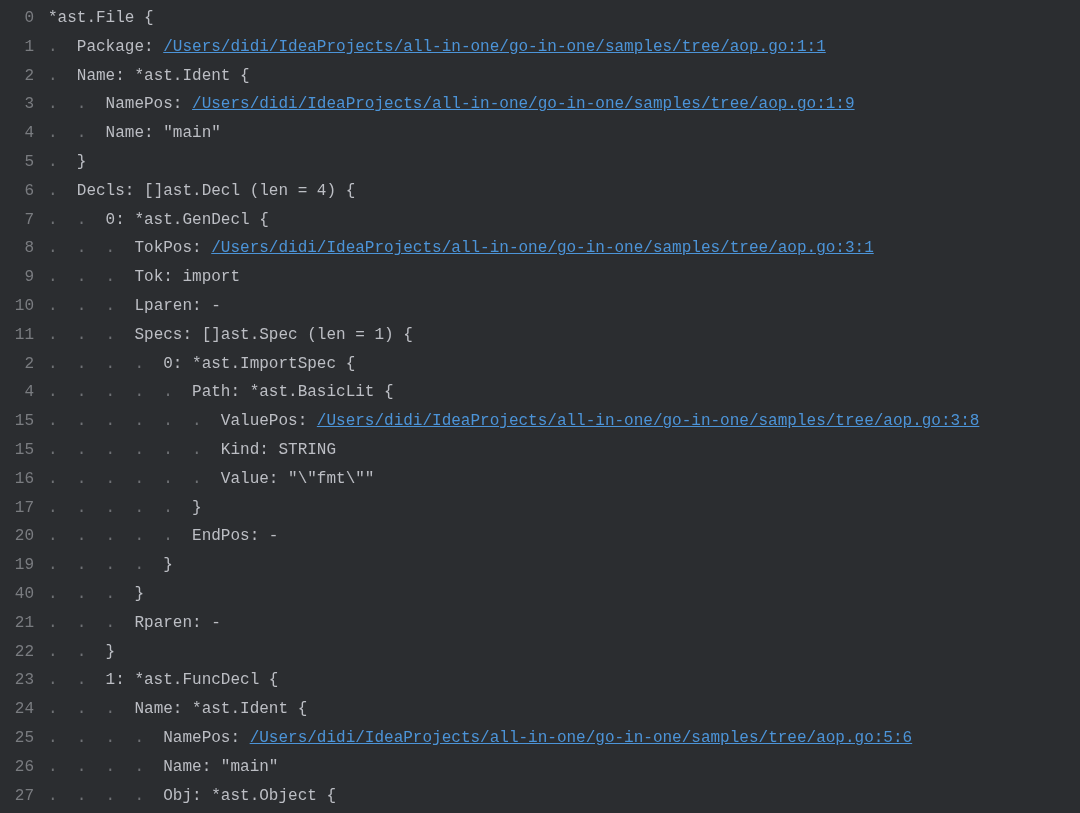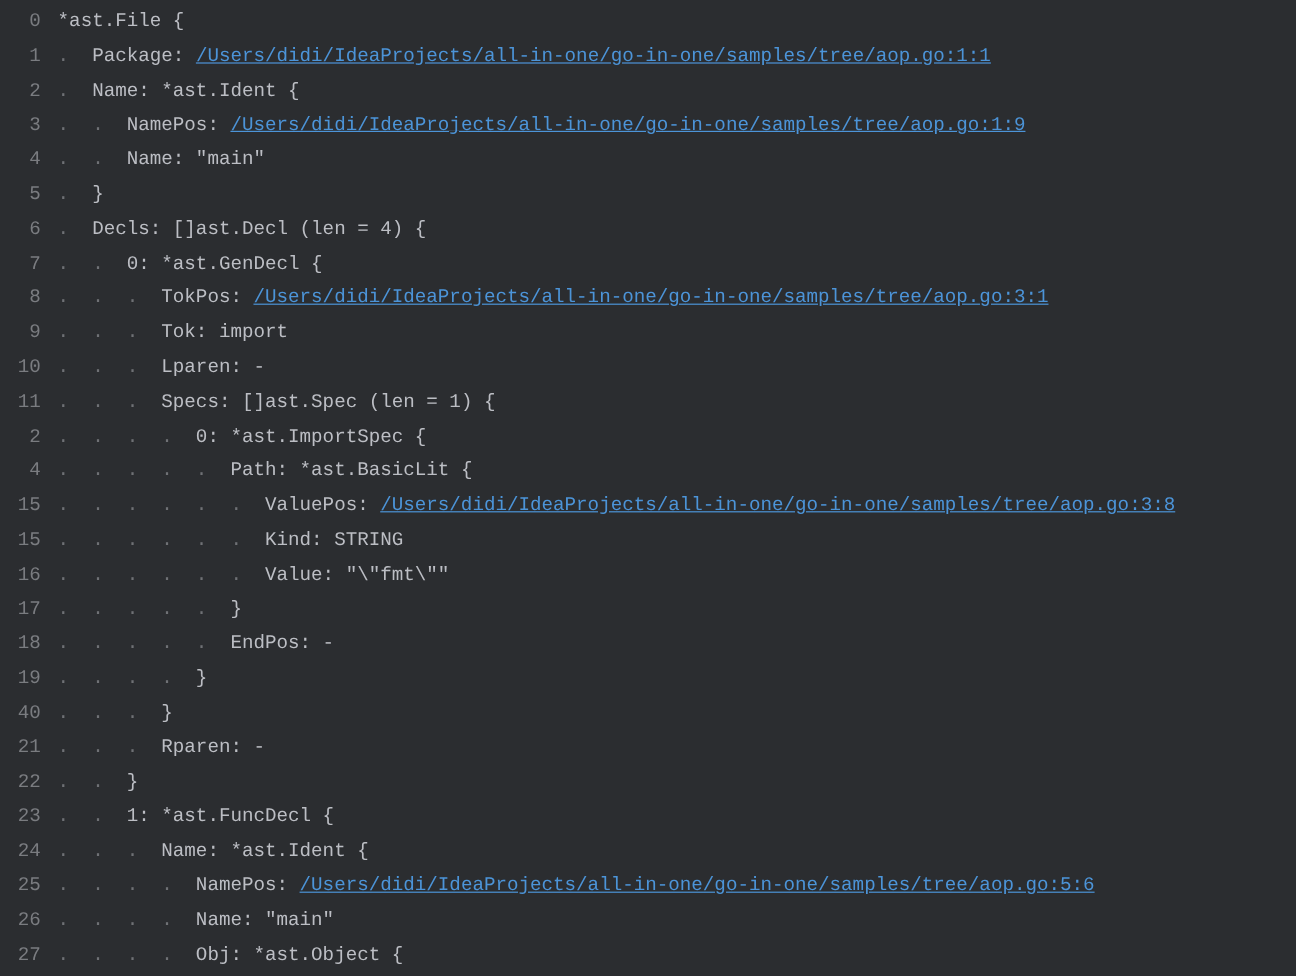--- a/index.html
+++ b/index.html
@@ -66,21 +66,21 @@
       <div>8</div>
       <div>9</div>
       <div>10</div>
       <div>11</div>
       <div>2</div>
       <div>4</div>
       <div>15</div>
       <div>15</div>
       <div>16</div>
       <div>17</div>
-      <div>18</div>
+      <div>20</div>
       <div>19</div>
       <div>40</div>
       <div>21</div>
       <div>22</div>
       <div>23</div>
       <div>24</div>
       <div>25</div>
       <div>26</div>
       <div>27</div>
     </div>

